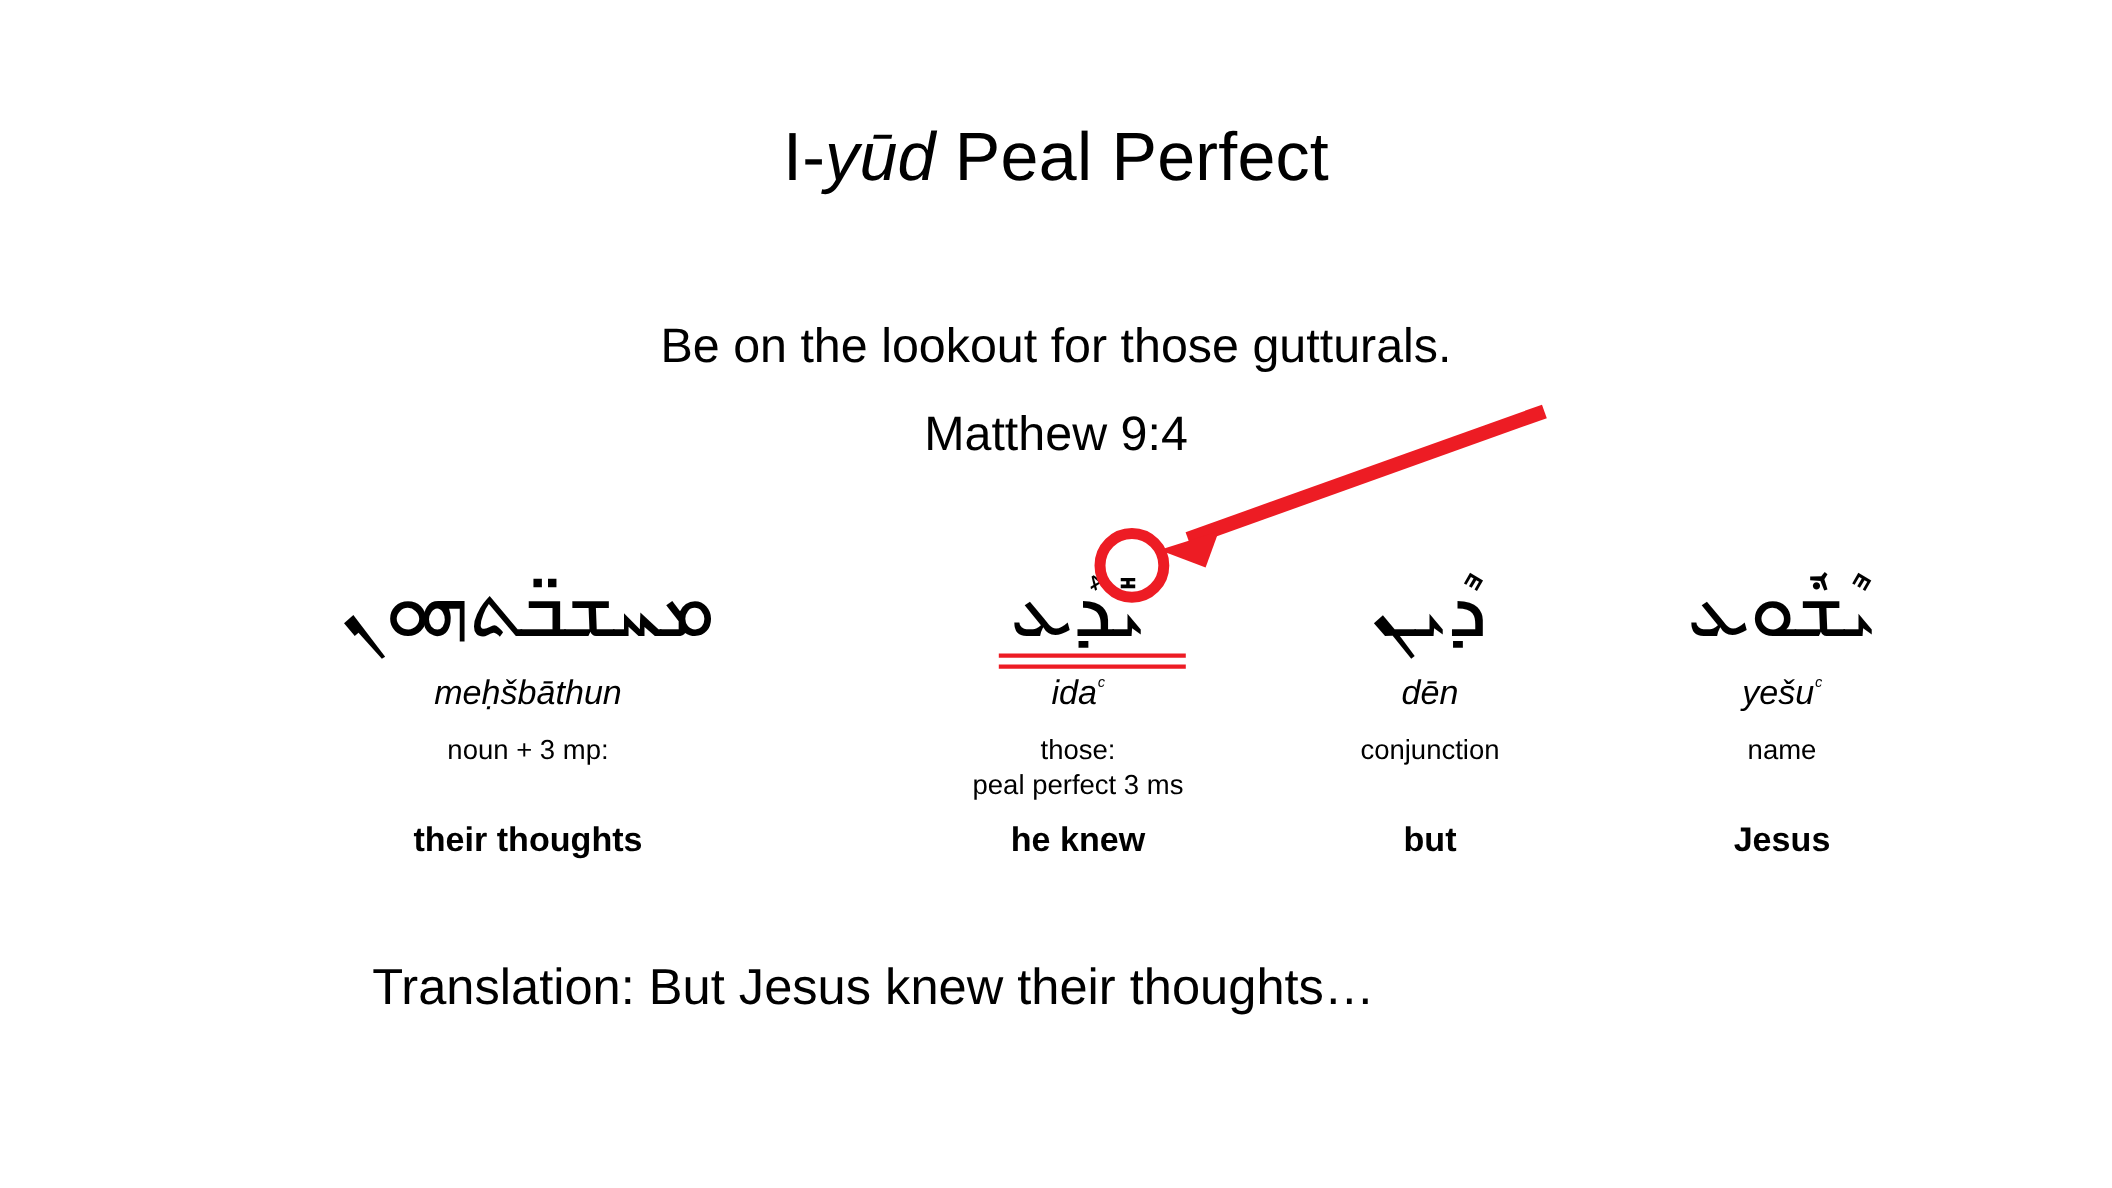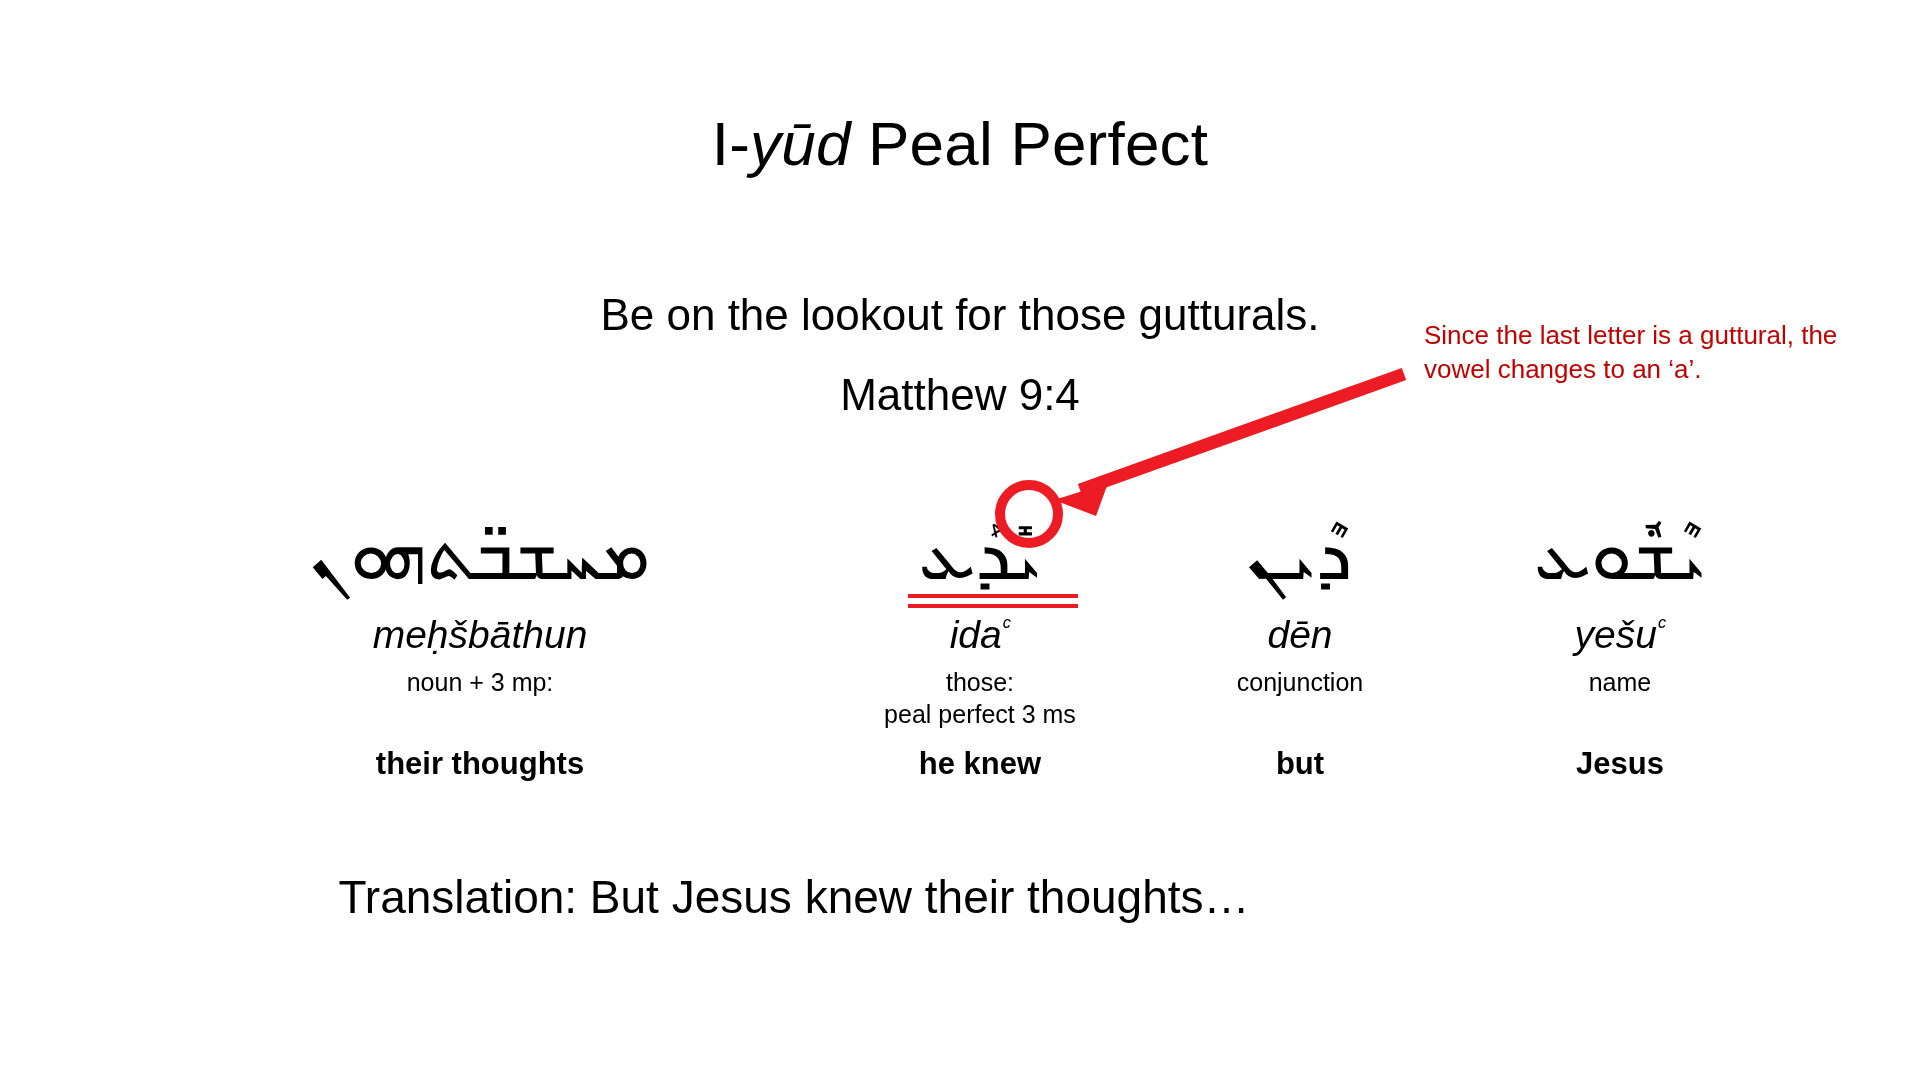--- a/index.html
+++ b/index.html
@@ -103,21 +103,21 @@
     color: #000000;
     direction: rtl;
     unicode-bidi: bidi-override;
     white-space: nowrap;
   }
   .translit {
     position: absolute;
     left: 0;
     width: 100%;
     top: 142px;
-    font-size: 39px;
+    font-size: 31px;
     font-style: italic;
     font-weight: 400;
     white-space: nowrap;
   }
   .translit sup {
     font-size: 0.62em;
     vertical-align: super;
     font-style: italic;
   }
   .parsing {
@@ -159,21 +159,20 @@
 </head>
 <body>
 
 <div id="slide">
 
   <div id="slide-title"><span>I-</span><span class="ital">yūd</span><span> Peal Perfect</span></div>
 
   <div class="subtitle-line" id="subtitle-line-1">Be on the lookout for those gutturals.</div>
   <div class="subtitle-line" id="subtitle-line-2">Matthew 9:4</div>
 
-  <div id="annotation-note">Since the last letter is a guttural, the vowel changes to an ‘a’.</div>
 
   <div id="word-table">
 
     <div class="word-col" id="word-col-1">
       <div class="syriac-word">ܡܚܫܒ̈ܬܗܘܢ</div>
       <div class="translit"><span>meḥšbāthun</span><sup></sup></div>
       <div class="parsing">
         <div>noun + 3 mp:</div>
       </div>
       <div class="gloss">their thoughts</div>

